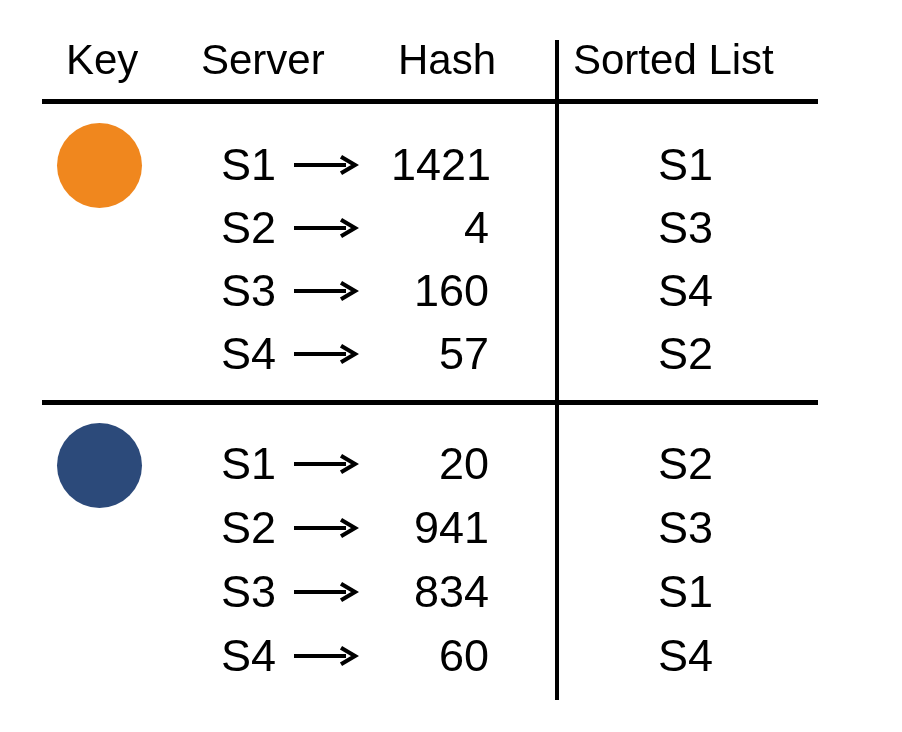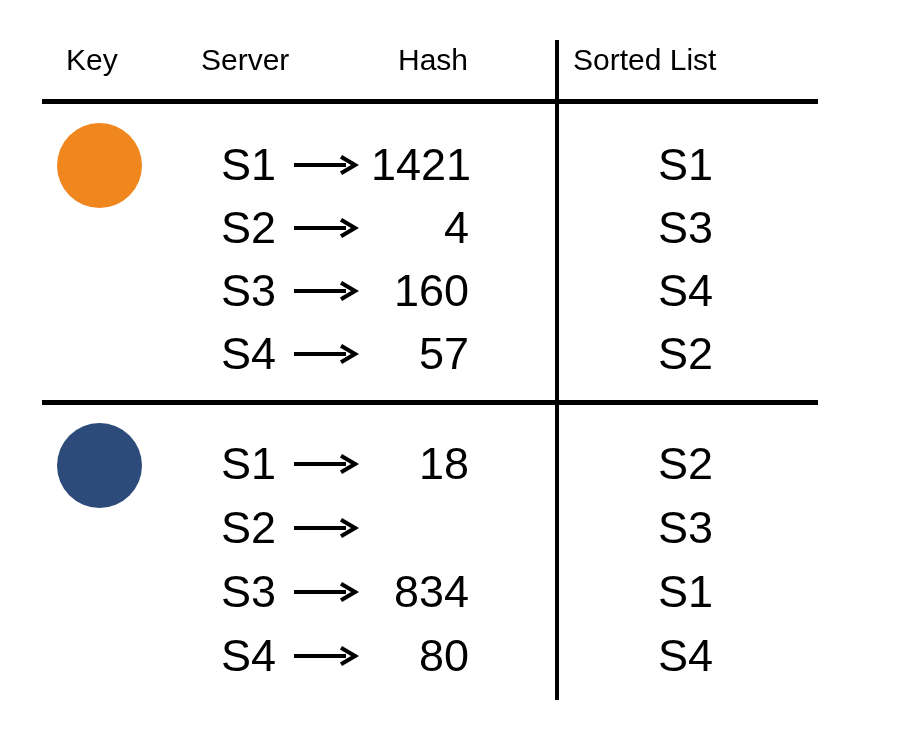--- a/index.html
+++ b/index.html
@@ -8,21 +8,21 @@
     width: 902px;
     height: 732px;
     background: #ffffff;
     font-family: "Liberation Sans", sans-serif;
     color: #000000;
     overflow: hidden;
   }
   .hdr {
     position: absolute;
     top: 36px;
-    font-size: 30px;
+    font-size: 42px;
     line-height: 48px;
     white-space: nowrap;
   }
   #h-key    { left: 66px; }
   #h-server { left: 201px; }
   #h-hash   { left: 398px; }
   #h-sorted { left: 573px; }
 
   .hline {
     position: absolute;
@@ -60,21 +60,21 @@
   .map-row {
     display: flex;
     align-items: center;
     height: 63px;
     font-size: 45px;
   }
   #map-2 .map-row { height: 64px; }
 
   .server-cell { width: 72px; white-space: nowrap; }
   .arrow-cell  { width: 78px; display: flex; align-items: center; }
-  .hash-cell   { width: 98px; text-align: right; white-space: nowrap; }
+  .hash-cell   { width: 98px; text-align: right; white-space: nowrap; margin-left: 20px; }
 
   .sorted { position: absolute; left: 658px; }
   #sorted-1 { top: 133px; }
   #sorted-2 { top: 432px; }
 
   .sorted-item {
     display: flex;
     align-items: center;
     height: 63px;
     font-size: 45px;
@@ -154,50 +154,51 @@
 
   <div class="mappings" id="map-2">
     <div class="map-row">
       <span class="server-cell">S1</span>
       <span class="arrow-cell">
         <svg class="arrow-svg" width="66" height="22" viewBox="0 0 66 22">
             <line x1="1" y1="11" x2="53" y2="11" stroke="#000" stroke-width="4.2"></line>
             <path d="M48 2.8 L62 11 L48 19.2" fill="none" stroke="#000" stroke-width="4.2"></path>
           </svg>
       </span>
-      <span class="hash-cell">18</span>
+      <span class="hash-cell">20</span>
     </div>
     <div class="map-row">
       <span class="server-cell">S2</span>
       <span class="arrow-cell">
         <svg class="arrow-svg" width="66" height="22" viewBox="0 0 66 22">
             <line x1="1" y1="11" x2="53" y2="11" stroke="#000" stroke-width="4.2"></line>
             <path d="M48 2.8 L62 11 L48 19.2" fill="none" stroke="#000" stroke-width="4.2"></path>
           </svg>
       </span>
+      <span class="hash-cell">941</span>
     </div>
     <div class="map-row">
       <span class="server-cell">S3</span>
       <span class="arrow-cell">
         <svg class="arrow-svg" width="66" height="22" viewBox="0 0 66 22">
             <line x1="1" y1="11" x2="53" y2="11" stroke="#000" stroke-width="4.2"></line>
             <path d="M48 2.8 L62 11 L48 19.2" fill="none" stroke="#000" stroke-width="4.2"></path>
           </svg>
       </span>
       <span class="hash-cell">834</span>
     </div>
     <div class="map-row">
       <span class="server-cell">S4</span>
       <span class="arrow-cell">
         <svg class="arrow-svg" width="66" height="22" viewBox="0 0 66 22">
             <line x1="1" y1="11" x2="53" y2="11" stroke="#000" stroke-width="4.2"></line>
             <path d="M48 2.8 L62 11 L48 19.2" fill="none" stroke="#000" stroke-width="4.2"></path>
           </svg>
       </span>
-      <span class="hash-cell">80</span>
+      <span class="hash-cell">60</span>
     </div>
   </div>
 
   <div class="sorted" id="sorted-2">
     <div class="sorted-item">S2</div>
     <div class="sorted-item">S3</div>
     <div class="sorted-item">S1</div>
     <div class="sorted-item">S4</div>
   </div>
 

